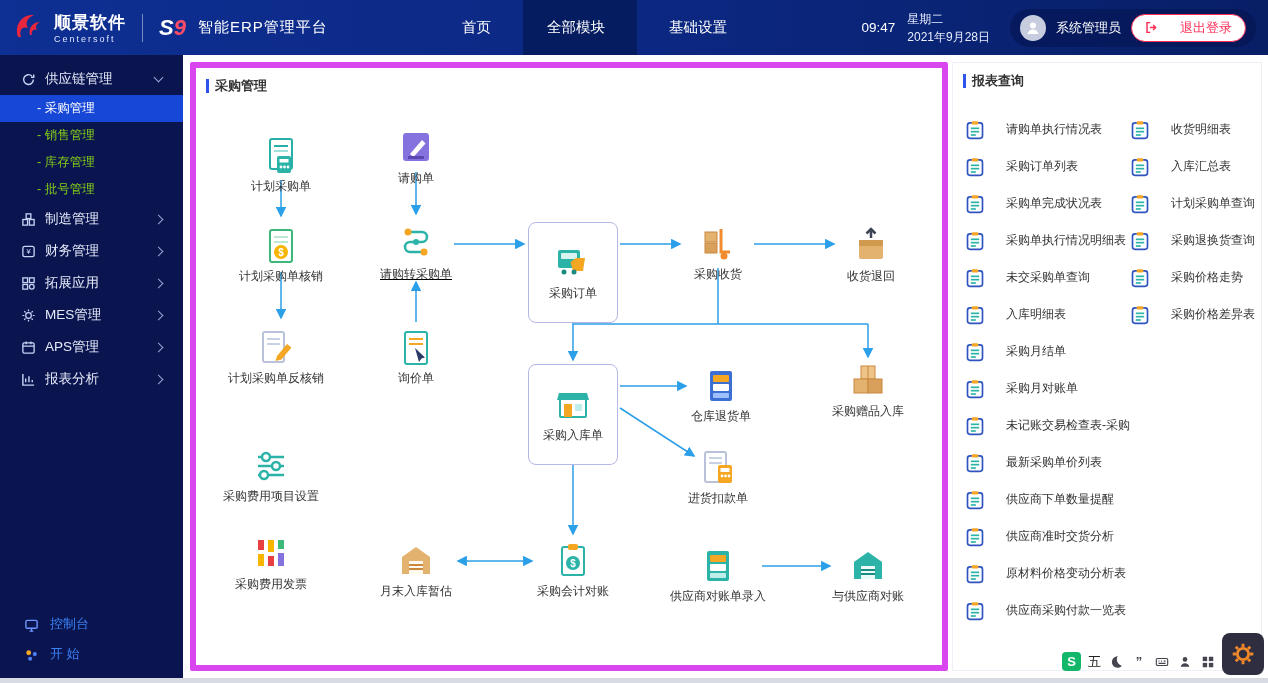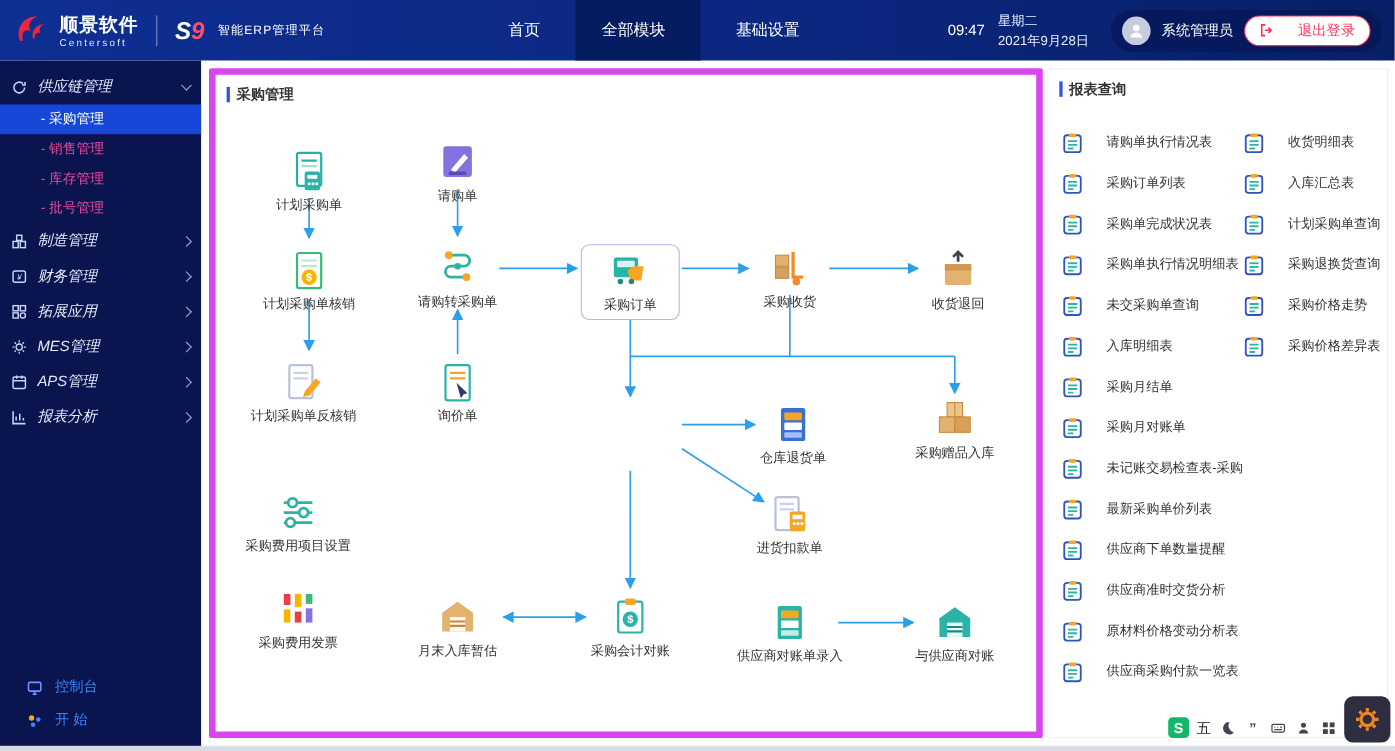--- a/index.html
+++ b/index.html
@@ -10,47 +10,47 @@
 
   
   header { grid-column:1/3; background:linear-gradient(90deg,#0e2f93 0%,#0b2780 55%,#081f66 100%);
     display:flex; align-items:center; color:#fff; position:relative; z-index:5; }
   .logo { display:flex; align-items:center; gap:8px; padding-left:12px; width:372px; flex:0 0 auto; }
   .logo-txt .cn { font-size:17px; font-weight:bold; letter-spacing:1px; }
   .logo-txt .en { font-size:9px; letter-spacing:2px; color:#dfe6ff; }
   .vdiv { width:1px; height:28px; background:rgba(255,255,255,.45); margin:0 8px; }
   .s9 { font-size:22px; font-weight:800; font-style:italic; }
   .s9 b { color:#ff4d67; }
-  .pname { font-size:11px; margin-left:4px; letter-spacing:1px; }
+  .pname { font-size:15px; margin-left:4px; letter-spacing:1px; }
   nav { display:flex; height:55px; margin-left:58px; }
   .nav-item { padding:0 32px; display:flex; align-items:center; font-size:14.5px; cursor:pointer; }
   .nav-item.active { background:#061c61;padding-left:24px; }
   .clock { margin-left:auto; display:flex; align-items:center; gap:12px; font-size:13px; }
   .clock .time { font-size:13.5px; }
   .datebox { font-size:12px; line-height:1.5; color:#e8edff; }
   .user { display:flex; align-items:center; gap:10px; background:rgba(4,16,70,.45);
     border-radius:20px; padding:5px 10px; margin:0 12px 0 20px; }
   .avatar { width:26px; height:26px; border-radius:50%; background:#c7cdde;
     display:flex; align-items:center; justify-content:center; }
   .user-name { font-size:13px; }
   .logout { display:flex; align-items:center; gap:22px; background:#fff; border:1px solid #ff2d55;
     color:#ff2d55; border-radius:15px; padding:4px 13px; font-size:13px; cursor:pointer;
     font-family:inherit; }
 
   
   aside { background:#0a1550; position:relative; padding-top:8px; color:#e6eaf8; }
-  .sb-row { height:32px; display:flex; align-items:center; gap:9px; padding:0 10px;
-    font-size:13.5px; cursor:pointer;font-style:italic; }
+  .sb-row { height:32px; display:flex; align-items:center; gap:9px; padding:0 21px;
+    font-size:13.5px; cursor:pointer; }
   .sb-ic { width:15px; height:15px; display:flex; }
   .sb-ic svg { width:15px; height:15px; }
   .sb-chev { margin-left:auto; width:7px; height:7px; border-right:1.5px solid #9aa7d8;
     border-bottom:1.5px solid #9aa7d8; transform:rotate(-45deg); }
   .sb-chev.down { transform:rotate(45deg); margin-top:-3px; }
   .sb-child { height:27px; display:flex; align-items:center; padding-left:37px;
-    font-size:12.5px; color:#ec4899; cursor:pointer; }
+    font-size:12.5px; color:#84cc16; cursor:pointer; }
   .sb-child.active { background:#1747d6; color:#fff; }
   .sb-footer { position:absolute; bottom:14px; left:0; right:0; }
   .sb-frow { height:30px; display:flex; align-items:center; gap:11px; padding-left:24px;
     font-size:13px; color:#3b82f6; cursor:pointer; }
   .sb-frow svg { width:17px; height:17px; }
 
   
   main { background:#fff; position:relative; }
   .panel-title { position:absolute; top:9px; left:10px; display:flex; align-items:center;
     gap:6px; font-size:13px; font-weight:600; color:#333; }
@@ -58,21 +58,21 @@
   .flow-panel { position:absolute; left:7px; top:7px; width:758px; bottom:12px;
     border:6px solid #d946ef; border-radius:2px; background:#fff; }
   .reports-panel { position:absolute; left:769px; top:7px; right:6px; bottom:12px;
     border:1px solid #eef0f7; background:#fff; }
   .flow-canvas { position:absolute; inset:0; }
   .flow-edges { position:absolute; left:0; top:0; }
   .flow-edges polyline { fill:none; stroke:#2b9fe8; stroke-width:1.5; }
   .node { position:absolute; width:110px; text-align:center; cursor:pointer; }
   .node .n-ic { width:40px; height:40px; margin:0 auto; }
   .node .n-label { font-size:12px; color:#333; margin-top:2px; white-space:nowrap; }
-  .node.boxed { width:90px; border:1px solid #b5b7e4; border-radius:8px; padding:4px 0;
+  .node.boxed { width:90px; border:1px solid #b5b7e4; border-radius:8px; padding:20px 0;
     background:#fff; }
   .rep-cols { position:absolute; top:48px; left:12px; right:4px; display:flex; }
   .rep-col1 { width:170px; }
   .rep-col2 { width:142px; }
   .rep-row { height:37px; display:flex; align-items:center; gap:21px; cursor:pointer; }
   .rep-ic { width:20px; height:20px; flex:0 0 auto; display:flex; }
   .rep-ic svg { width:20px; height:20px; }
   .rep-label { font-size:12px; color:#333; white-space:nowrap; }
 
   
@@ -293,21 +293,21 @@
           <div class="node" style="left: 30px; top: 158px;">
             <div class="n-ic"><svg viewBox="0 0 40 40">
                 <rect x="9" y="4" width="22" height="32" rx="2" fill="#fff" stroke="#3cb878" stroke-width="2"></rect>
                 <line x1="13" y1="11" x2="27" y2="11" stroke="#bfe8d2" stroke-width="2"></line>
                 <line x1="13" y1="16" x2="27" y2="16" stroke="#bfe8d2" stroke-width="2"></line>
                 <circle cx="20" cy="26" r="7" fill="#f7b500"></circle>
                 <text x="20" y="29.5" font-size="10" fill="#fff" text-anchor="middle" font-weight="bold">$</text>
               </svg></div>
             <div class="n-label">计划采购单核销</div>
           </div>
-          <div class="node" style="left: 165px; top: 156px;">
+          <div class="node" style="left: 165px; top: 156px; text-decoration: underline;">
             <div class="n-ic"><svg viewBox="0 0 40 40">
                 <path d="M12 8 H26 a5 5 0 0 1 0 10 H14 a5 5 0 0 0 0 10 H28" fill="none" stroke="#2bb3a8" stroke-width="2.5" stroke-linecap="round"></path>
                 <circle cx="12" cy="8" r="3.5" fill="#f5a623"></circle>
                 <circle cx="28" cy="28" r="3.5" fill="#f5a623"></circle>
                 <circle cx="20" cy="18" r="3" fill="#2bb3a8"></circle>
               </svg></div>
             <div class="n-label">请购转采购单</div>
           </div>
           <div class="node boxed" style="left: 332px; top: 154px;">
             <div class="n-ic"><svg viewBox="0 0 40 40">
@@ -346,20 +346,29 @@
             <div class="n-label">计划采购单反核销</div>
           </div>
           <div class="node" style="left: 165px; top: 260px;">
             <div class="n-ic"><svg viewBox="0 0 40 40">
                 <rect x="9" y="4" width="22" height="32" rx="2" fill="#fff" stroke="#2bb3a8" stroke-width="2"></rect>
                 <line x1="13" y1="11" x2="27" y2="11" stroke="#f5a623" stroke-width="2"></line>
                 <line x1="13" y1="16" x2="27" y2="16" stroke="#f5a623" stroke-width="2"></line>
                 <path d="M19 20 l4 14 2.5-3.5 3.5-1 z" fill="#2b3a67"></path>
               </svg></div>
             <div class="n-label">询价单</div>
+          </div>
+          <div class="node boxed" style="left: 332px; top: 296px;">
+            <div class="n-ic"><svg viewBox="0 0 40 40">
+                <rect x="7" y="14" width="26" height="18" rx="1" fill="#fff" stroke="#2bb3a8" stroke-width="2"></rect>
+                <path d="M6 8 h28 l2 7 H4 z" fill="#2bb3a8"></path>
+                <rect x="11" y="19" width="8" height="13" fill="#f5a623"></rect>
+                <rect x="22" y="19" width="7" height="7" fill="#bfeeea"></rect>
+              </svg></div>
+            <div class="n-label">采购入库单</div>
           </div>
           <div class="node" style="left: 470px; top: 298px;">
             <div class="n-ic"><svg viewBox="0 0 40 40">
                 <rect x="9" y="5" width="22" height="30" rx="2" fill="#3b6fd4"></rect>
                 <rect x="12" y="9" width="16" height="7" rx="1" fill="#f5a623"></rect>
                 <rect x="12" y="18" width="16" height="7" rx="1" fill="#fff"></rect>
                 <rect x="12" y="27" width="16" height="5" rx="1" fill="#9fc0ff"></rect>
               </svg></div>
             <div class="n-label">仓库退货单</div>
           </div>

